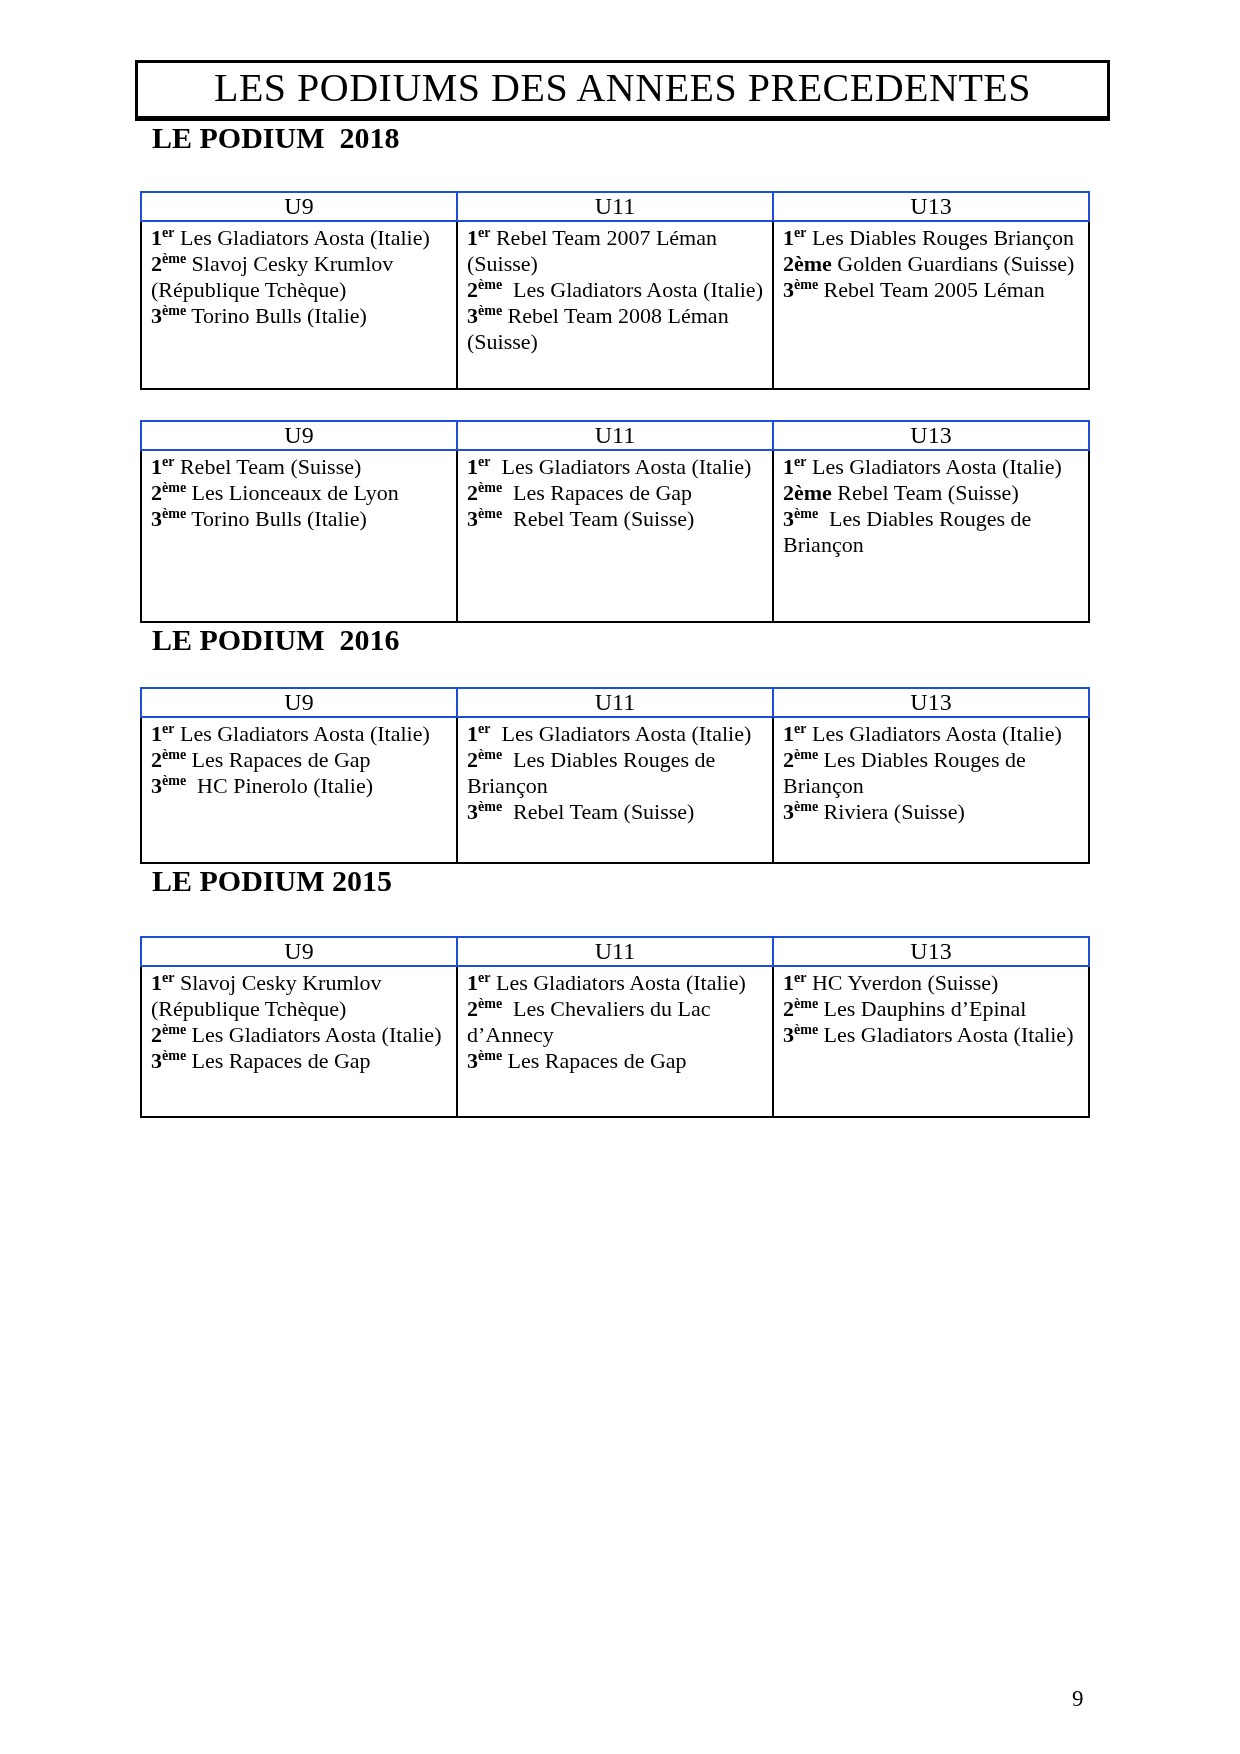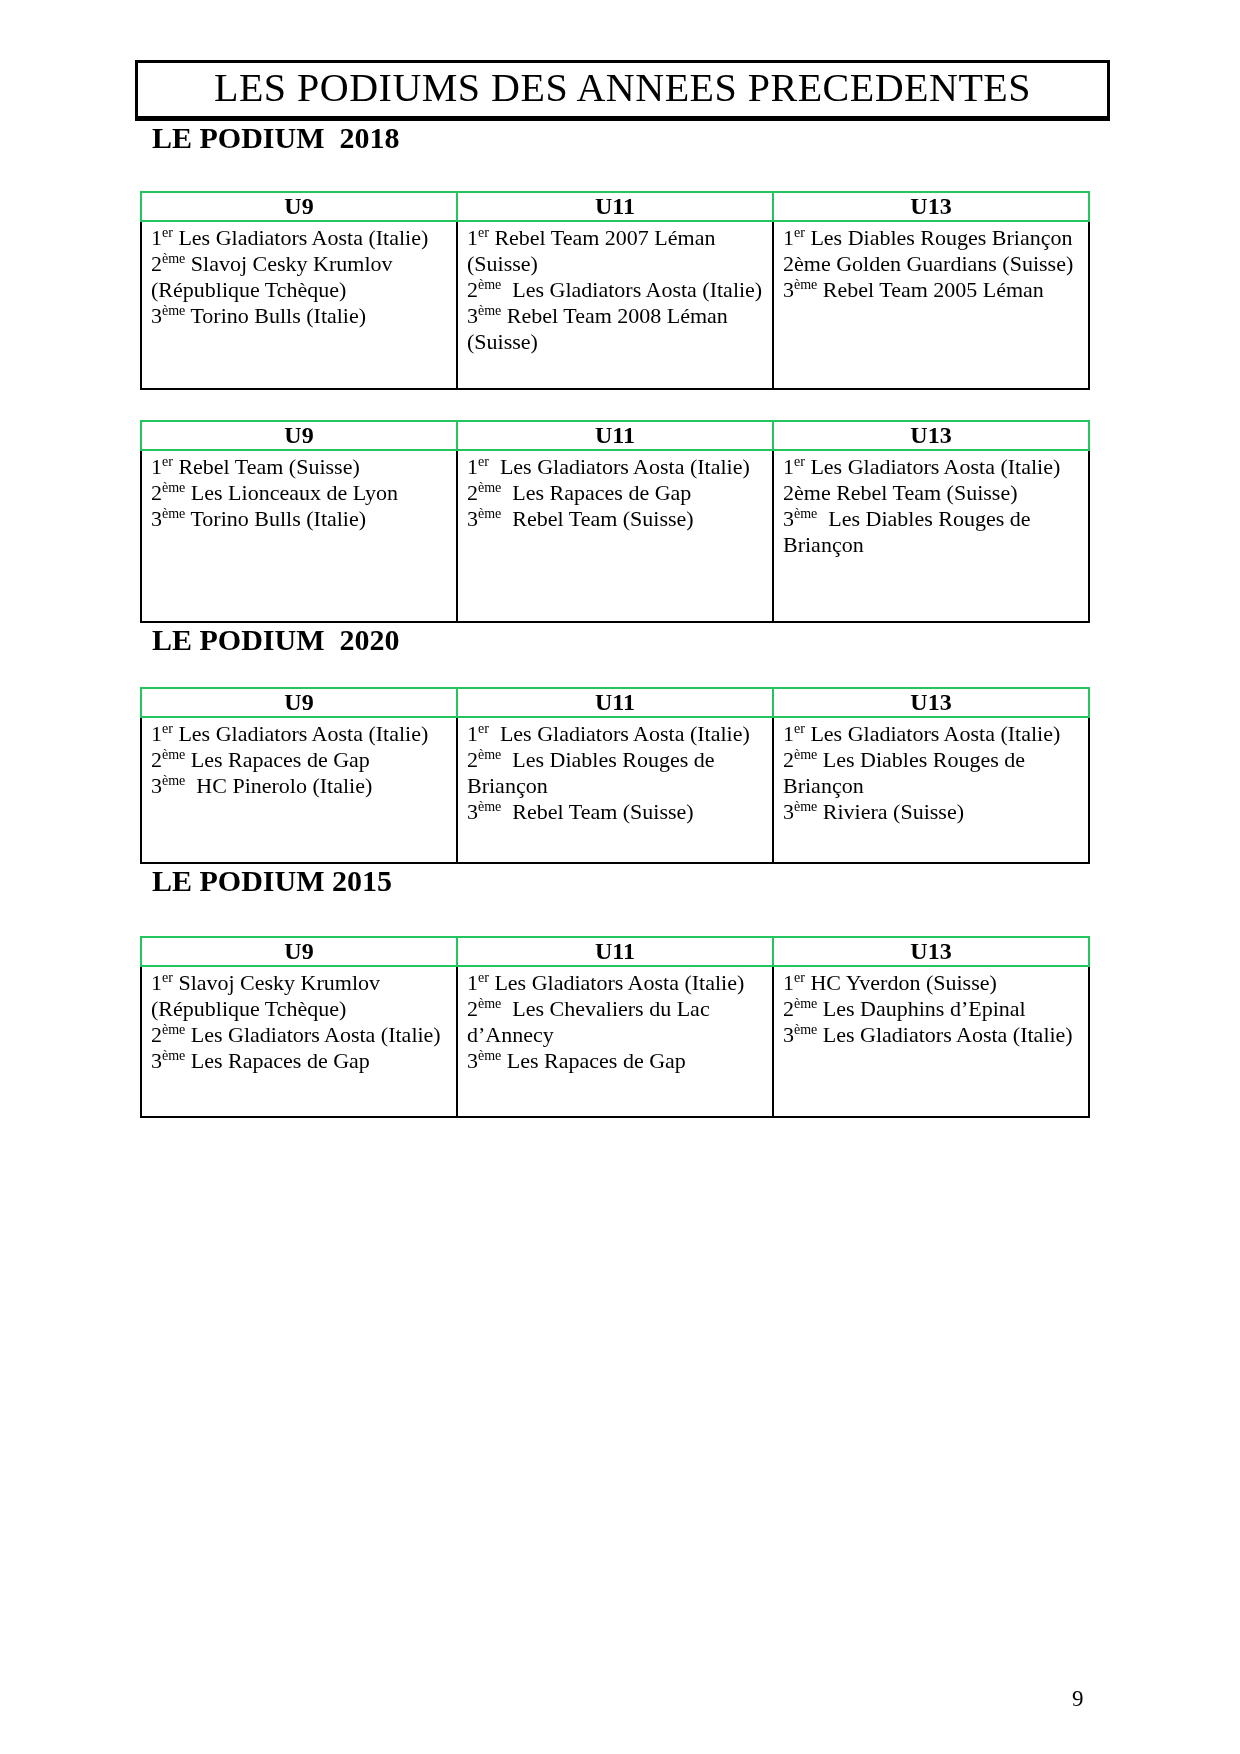--- a/index.html
+++ b/index.html
@@ -46,40 +46,40 @@
   table.podium-table {
     width: 100%;
     border-collapse: collapse;
     table-layout: fixed;
   }
   .t2018 { margin-top: 36px; }
   .t2017 { margin-top: 30px; }
   .t2016 { margin-top: 30px; }
   .t2015 { margin-top: 38px; }
   .podium-table th {
-    border: 2px solid #22c55e;
+    border: 2px solid #1d4ed8;
     font-size: 24px;
-    font-weight: bold;
+    font-weight: normal;
     text-align: center;
     height: 29px;
     padding: 0;
   }
   .podium-table td {
     border: 2px solid #000;
     vertical-align: top;
     font-size: 22px;
     line-height: 26px;
     padding: 3px 6px 3px 9px;
   }
   .t2018 td { height: 168px; }
   .t2017 td { height: 172px; }
   .t2016 td { height: 146px; }
   .t2015 td { height: 151px; }
   .entry { white-space: pre-wrap; }
-  .entry b { font-weight: normal; }
+  .entry b { font-weight: bold; }
   .entry sup {
     font-size: 14px;
     line-height: 0;
     vertical-align: super;
   }
   .page-num {
     position: absolute;
     top: 1686px;
     left: 1072px;
     font-size: 23px;
@@ -146,21 +146,21 @@
           </td>
         <td>
             <div class="entry"><b>1<sup>er</sup></b> Les Gladiators Aosta (Italie)</div>
             <div class="entry"><b>2ème</b> Rebel Team (Suisse)</div>
             <div class="entry"><b>3<sup>ème</sup></b>  Les Diables Rouges de Briançon</div>
           </td>
       </tr>
     </tbody>
   </table>
 
-  <h2 class="podium-heading h2016">LE PODIUM  2020</h2>
+  <h2 class="podium-heading h2016">LE PODIUM  2016</h2>
   <table class="podium-table t2016">
     <thead>
       <tr>
         <th>U9</th>
         <th>U11</th>
         <th>U13</th>
       </tr>
     </thead>
     <tbody>
       <tr>

